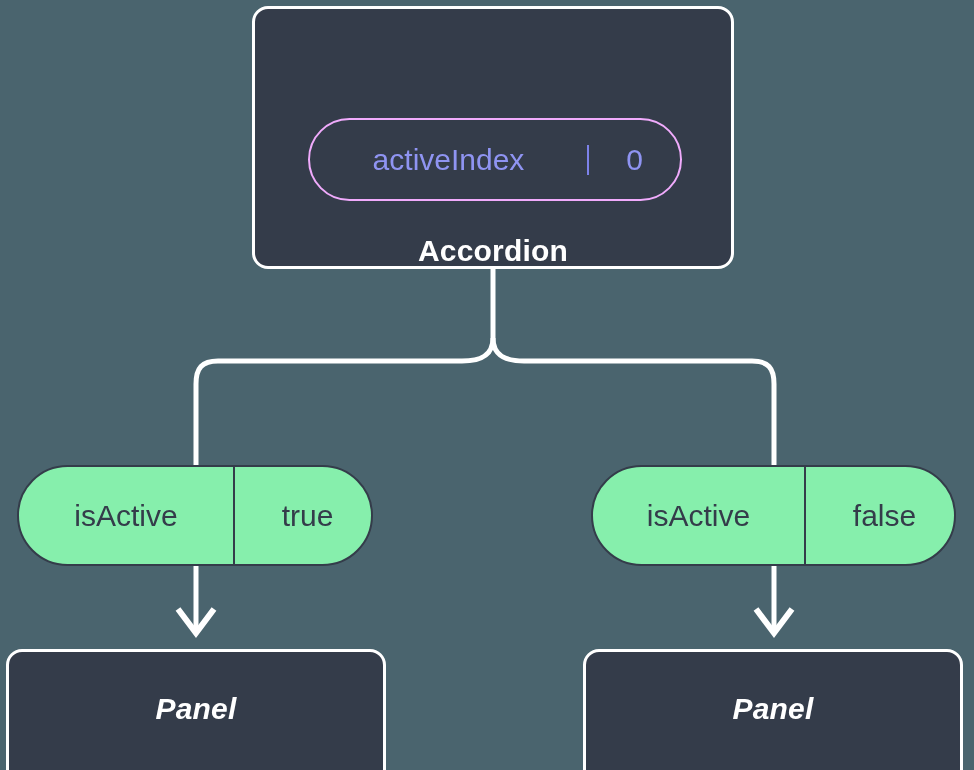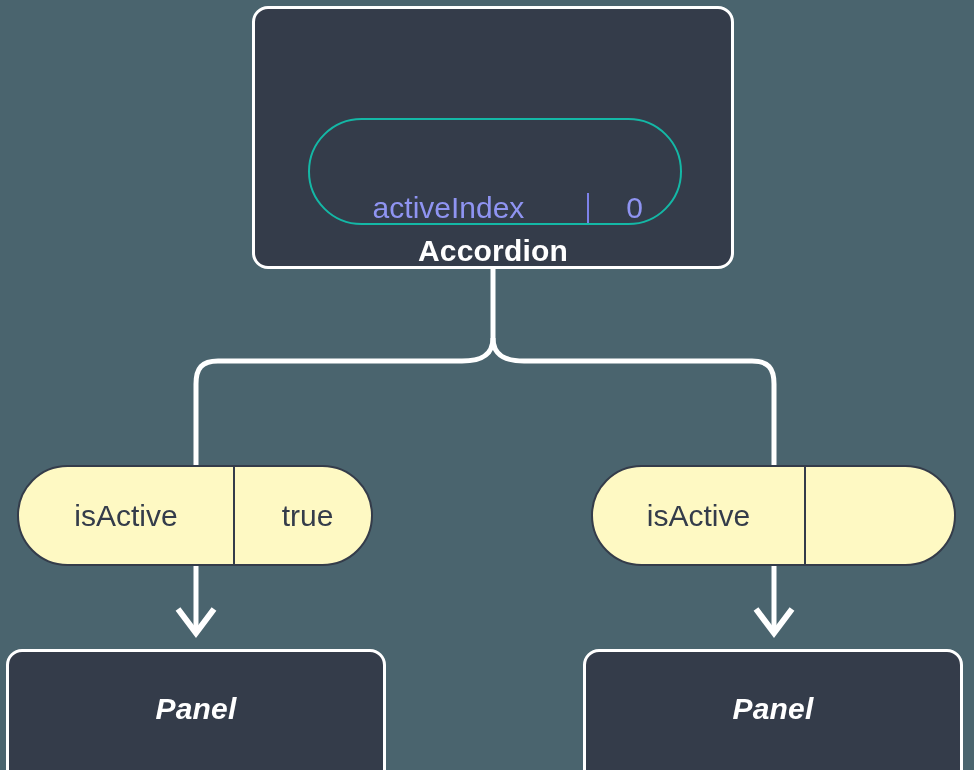--- a/index.html
+++ b/index.html
@@ -88,25 +88,25 @@
     height: 140px;
   }
 
   
   .pill-outline {
     position: absolute;
     box-sizing: border-box;
     left: 308px;
     top: 118px;
     width: 374px;
-    height: 107px;
-    border: 2px solid #14b8a6;
+    height: 83px;
+    border: 2px solid #f0abfc;
     border-radius: 9999px;
     display: flex;
-    align-items: flex-end;
+    align-items: center;
     overflow: hidden;
   }
   .pill-outline .pill-key,
   .pill-outline .pill-val {
     display: flex;
     align-items: center;
     justify-content: center;
     color: #8f94f2;
     font-size: 30px;
     line-height: 1;
@@ -119,21 +119,21 @@
   .pill-outline .pill-val {
     flex: 1;
   }
 
   
   .pill-filled {
     position: absolute;
     box-sizing: border-box;
     top: 465px;
     height: 101px;
-    background: #fef9c3;
+    background: #86efac;
     border: 2px solid #343c4a;
     border-radius: 9999px;
     display: flex;
     align-items: stretch;
     overflow: hidden;
   }
   .pill-filled .pill-key,
   .pill-filled .pill-val {
     display: flex;
     align-items: center;
@@ -200,20 +200,21 @@
     <div class="pill-val">0</div>
   </div>
 
   <div class="pill-filled" id="pill-active-true">
     <div class="pill-key">isActive</div>
     <div class="pill-val">true</div>
   </div>
 
   <div class="pill-filled" id="pill-active-false">
     <div class="pill-key">isActive</div>
+    <div class="pill-val">false</div>
   </div>
 
   <div class="panel-box" id="panel-left-box">
     <div class="node-title">Panel</div>
   </div>
 
   <div class="panel-box" id="panel-right-box">
     <div class="node-title">Panel</div>
   </div>
 

